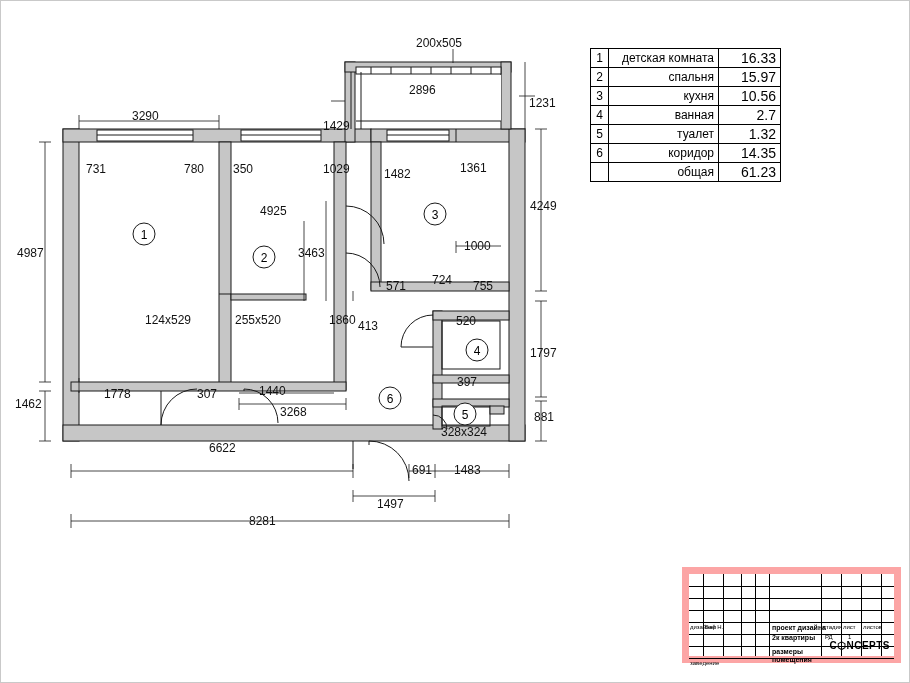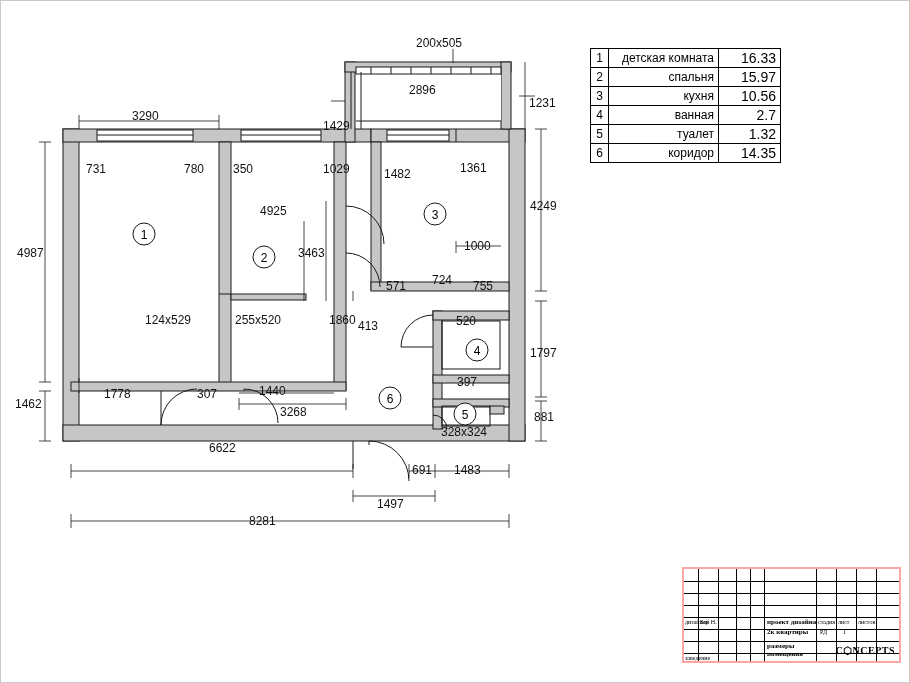--- a/index.html
+++ b/index.html
@@ -33,24 +33,23 @@
     height:18px;
     box-sizing:border-box;
     line-height:16px;
   }
   #schedule td.num{width:18px;text-align:center;font-size:12px;}
   #schedule td.name{width:110px;text-align:right;font-size:12px;}
   #schedule td.area{width:62px;text-align:right;font-size:14px;}
   
   #titleblock{
     position:absolute;left:681px;top:566px;width:219px;height:96px;
-    border:2px solid #fca5a5;
+    border:7px solid #fca5a5;
     box-sizing:border-box;
     font-size:6px;
-    font-family:Liberation Serif, serif;
   }
   #titleblock .vline{position:absolute;top:0;bottom:0;width:0;border-left:1px solid #000;}
   #titleblock .hline{position:absolute;left:0;right:0;height:0;border-top:1px solid #000;}
   .tb-text{position:absolute;font-size:6px;line-height:7px;color:#000;}
   .tb-text.b{font-weight:bold;font-size:7px;}
   #logo{
     position:absolute;right:4px;bottom:5px;
     font-size:10px;letter-spacing:0.5px;font-weight:bold;
   }
   
@@ -311,20 +310,25 @@
       </tr>
       <tr>
         <td class="num">5</td>
         <td class="name">туалет</td>
         <td class="area">1.32</td>
       </tr>
       <tr>
         <td class="num">6</td>
         <td class="name">коридор</td>
         <td class="area">14.35</td>
+      </tr>
+      <tr>
+        <td class="num"></td>
+        <td class="name">общая</td>
+        <td class="area">61.23</td>
       </tr>
     </tbody>
   </table>
 
   <div id="titleblock">
 
     <div class="hline" style="top:12px;"></div>
     <div class="hline" style="top:24px;"></div>
     <div class="hline" style="top:36px;"></div>
     <div class="hline" style="top:48px;"></div>

